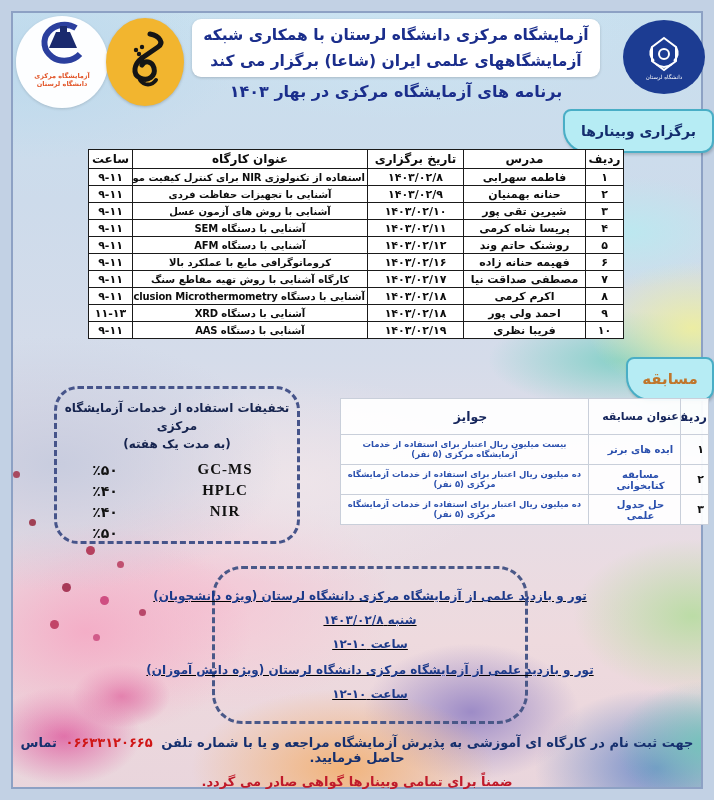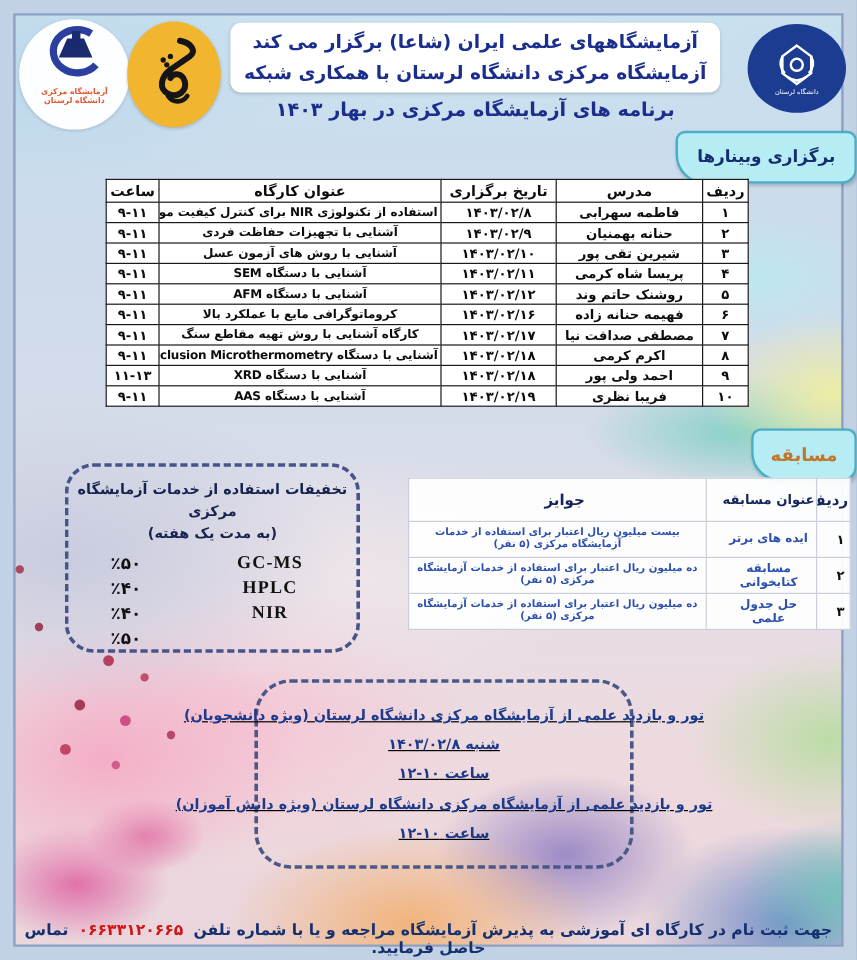--- a/index.html
+++ b/index.html
@@ -77,21 +77,21 @@
   .disc-row{display:grid;grid-template-columns:40% 60%;direction:ltr;height:21px;align-items:center;}
   .disc-pct{font-size:14px;color:#111;}
   .disc-name{font-family:"Liberation Serif",serif;font-size:15px;letter-spacing:1px;color:#111;}
   
   .tour-box{left:212px;top:566px;width:310px;height:152px;border:3px dashed #4a5888;border-radius:30px;}
   .tour-entries{height:100%;display:flex;flex-direction:column;align-items:center;justify-content:center;gap:2px;text-decoration:underline;}
   .tour-entry{display:flex;flex-direction:column;align-items:center;}
   .tour-line{white-space:nowrap;font-weight:bold;font-size:12px;color:#1c3a8a;line-height:24px;}
   
   .footer{left:0;top:735px;width:714px;text-align:center;font-weight:bold;}
-  .footer-line1{font-size:13px;color:#16306e;margin-top:33px;}
+  .footer-line1{font-size:13px;color:#16306e;}
   .footer-line1 .phone{color:#d01616;margin:0 4px;}
   .footer-line2{margin-top:9px;font-size:13px;color:#c01a2a;}
 </style>
 </head>
 <body>
 
 <div class="poster">
   <div class="speckles"></div>
 
   <div class="abs logo-lab">
@@ -109,22 +109,22 @@
       <path d="M30 6 c10 2 14 9 8 13 l-16 11" fill="none" stroke="#151515" stroke-width="5" stroke-linecap="round"></path>
       <path d="M22 30 c-8 6 -10 16 -2 20 c8 4 16 -2 14 -10 c-2 -7 -9 -8 -12 -3" fill="none" stroke="#151515" stroke-width="5" stroke-linecap="round"></path>
       <path d="M20 52 c4 6 12 6 16 0" fill="none" stroke="#151515" stroke-width="4" stroke-linecap="round"></path>
       <circle cx="16" cy="22" r="2.2" fill="#151515"></circle>
       <circle cx="22" cy="19" r="2.2" fill="#151515"></circle>
       <circle cx="19" cy="26" r="2.2" fill="#151515"></circle>
     </svg>
   </div>
 
   <div class="abs title-box">
+    <div>آزمایشگاه مرکزی دانشگاه لرستان با همکاری شبکه</div>
     <div>آزمایشگاههای علمی ایران (شاعا) برگزار می کند</div>
-    <div>آزمایشگاه مرکزی دانشگاه لرستان با همکاری شبکه</div>
   </div>
   <div class="abs subtitle">برنامه های آزمایشگاه مرکزی در بهار ۱۴۰۳</div>
 
   <div class="abs logo-uni">
     <div class="disc">
       <svg width="44" height="44" viewBox="0 0 44 44">
         <g stroke="#ffffff" stroke-width="2" fill="none">
           <path d="M22 4 l12 9 v14 l-12 9 -12 -9 v-14 z"></path>
           <circle cx="22" cy="20" r="5"></circle>
           <path d="M14 30 q8 6 16 0"></path>

